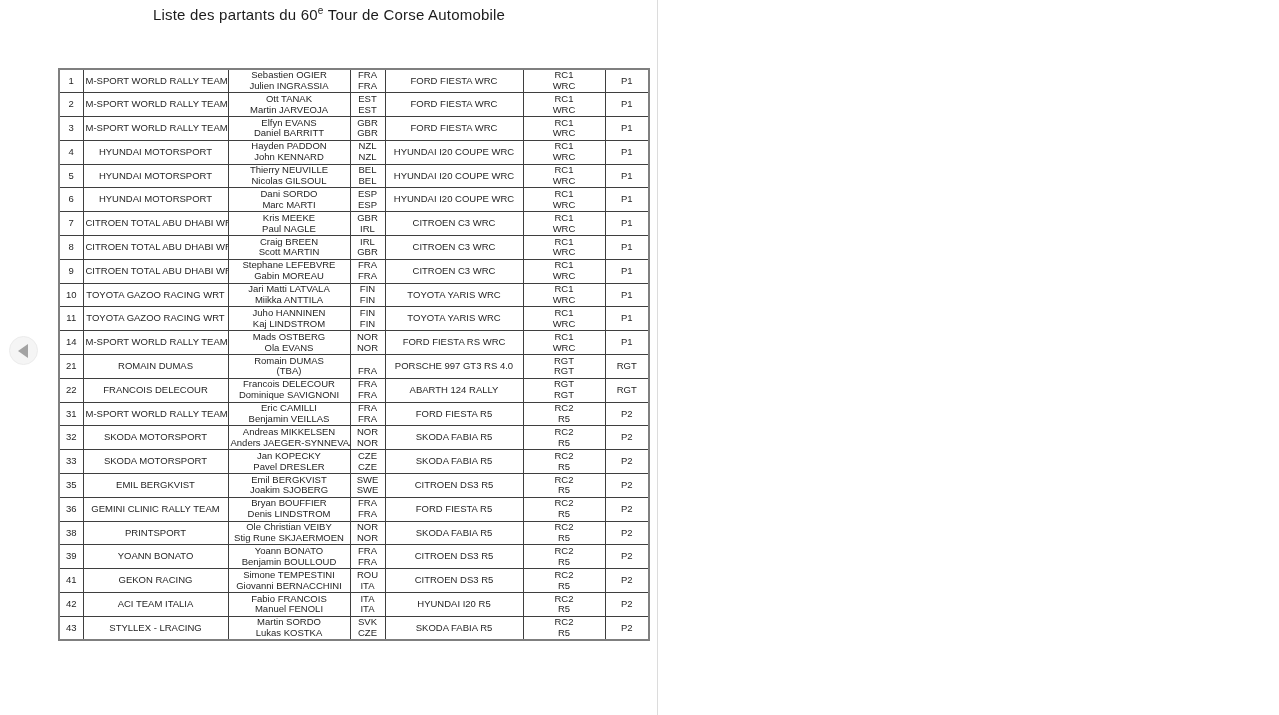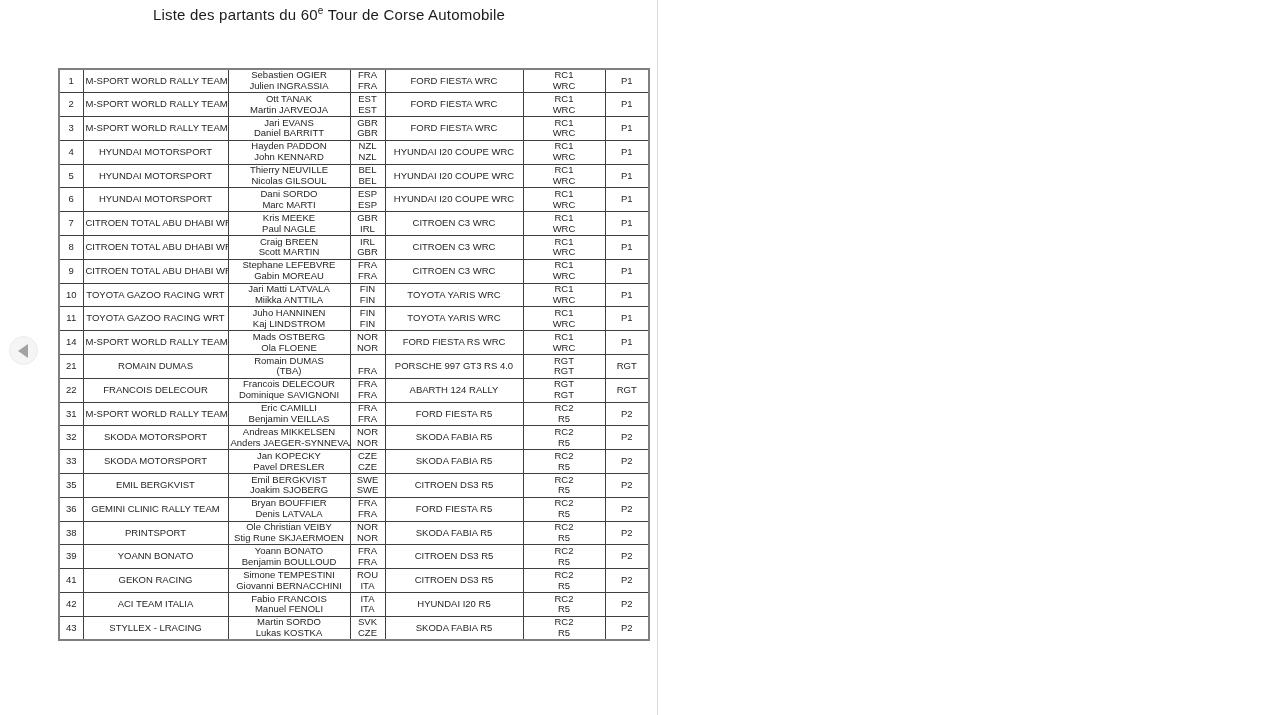--- a/index.html
+++ b/index.html
@@ -92,21 +92,21 @@
           <td class="cls">
             <span class="ln">RC1</span>
             <span class="ln">WRC</span>
           </td>
           <td class="pri">P1</td>
         </tr>
         <tr>
           <td class="num">3</td>
           <td class="team">M-SPORT WORLD RALLY TEAM</td>
           <td class="crew">
-            <span class="ln">Jari EVANS</span>
+            <span class="ln">Elfyn EVANS</span>
             <span class="ln">Daniel BARRITT</span>
           </td>
           <td class="nat">
             <span class="ln">GBR</span>
             <span class="ln">GBR</span>
           </td>
           <td class="car">FORD FIESTA WRC</td>
           <td class="cls">
             <span class="ln">RC1</span>
             <span class="ln">WRC</span>
@@ -255,21 +255,21 @@
             <span class="ln">RC1</span>
             <span class="ln">WRC</span>
           </td>
           <td class="pri">P1</td>
         </tr>
         <tr>
           <td class="num">14</td>
           <td class="team">M-SPORT WORLD RALLY TEAM</td>
           <td class="crew">
             <span class="ln">Mads OSTBERG</span>
-            <span class="ln">Ola FLOENE</span>
+            <span class="ln">Ola EVANS</span>
           </td>
           <td class="nat">
             <span class="ln">NOR</span>
             <span class="ln">NOR</span>
           </td>
           <td class="car">FORD FIESTA RS WRC</td>
           <td class="cls">
             <span class="ln">RC1</span>
             <span class="ln">WRC</span>
           </td>
@@ -381,21 +381,21 @@
             <span class="ln">RC2</span>
             <span class="ln">R5</span>
           </td>
           <td class="pri">P2</td>
         </tr>
         <tr>
           <td class="num">36</td>
           <td class="team">GEMINI CLINIC RALLY TEAM</td>
           <td class="crew">
             <span class="ln">Bryan BOUFFIER</span>
-            <span class="ln">Denis LATVALA</span>
+            <span class="ln">Denis LINDSTROM</span>
           </td>
           <td class="nat">
             <span class="ln">FRA</span>
             <span class="ln">FRA</span>
           </td>
           <td class="car">FORD FIESTA R5</td>
           <td class="cls">
             <span class="ln">RC2</span>
             <span class="ln">R5</span>
           </td>

